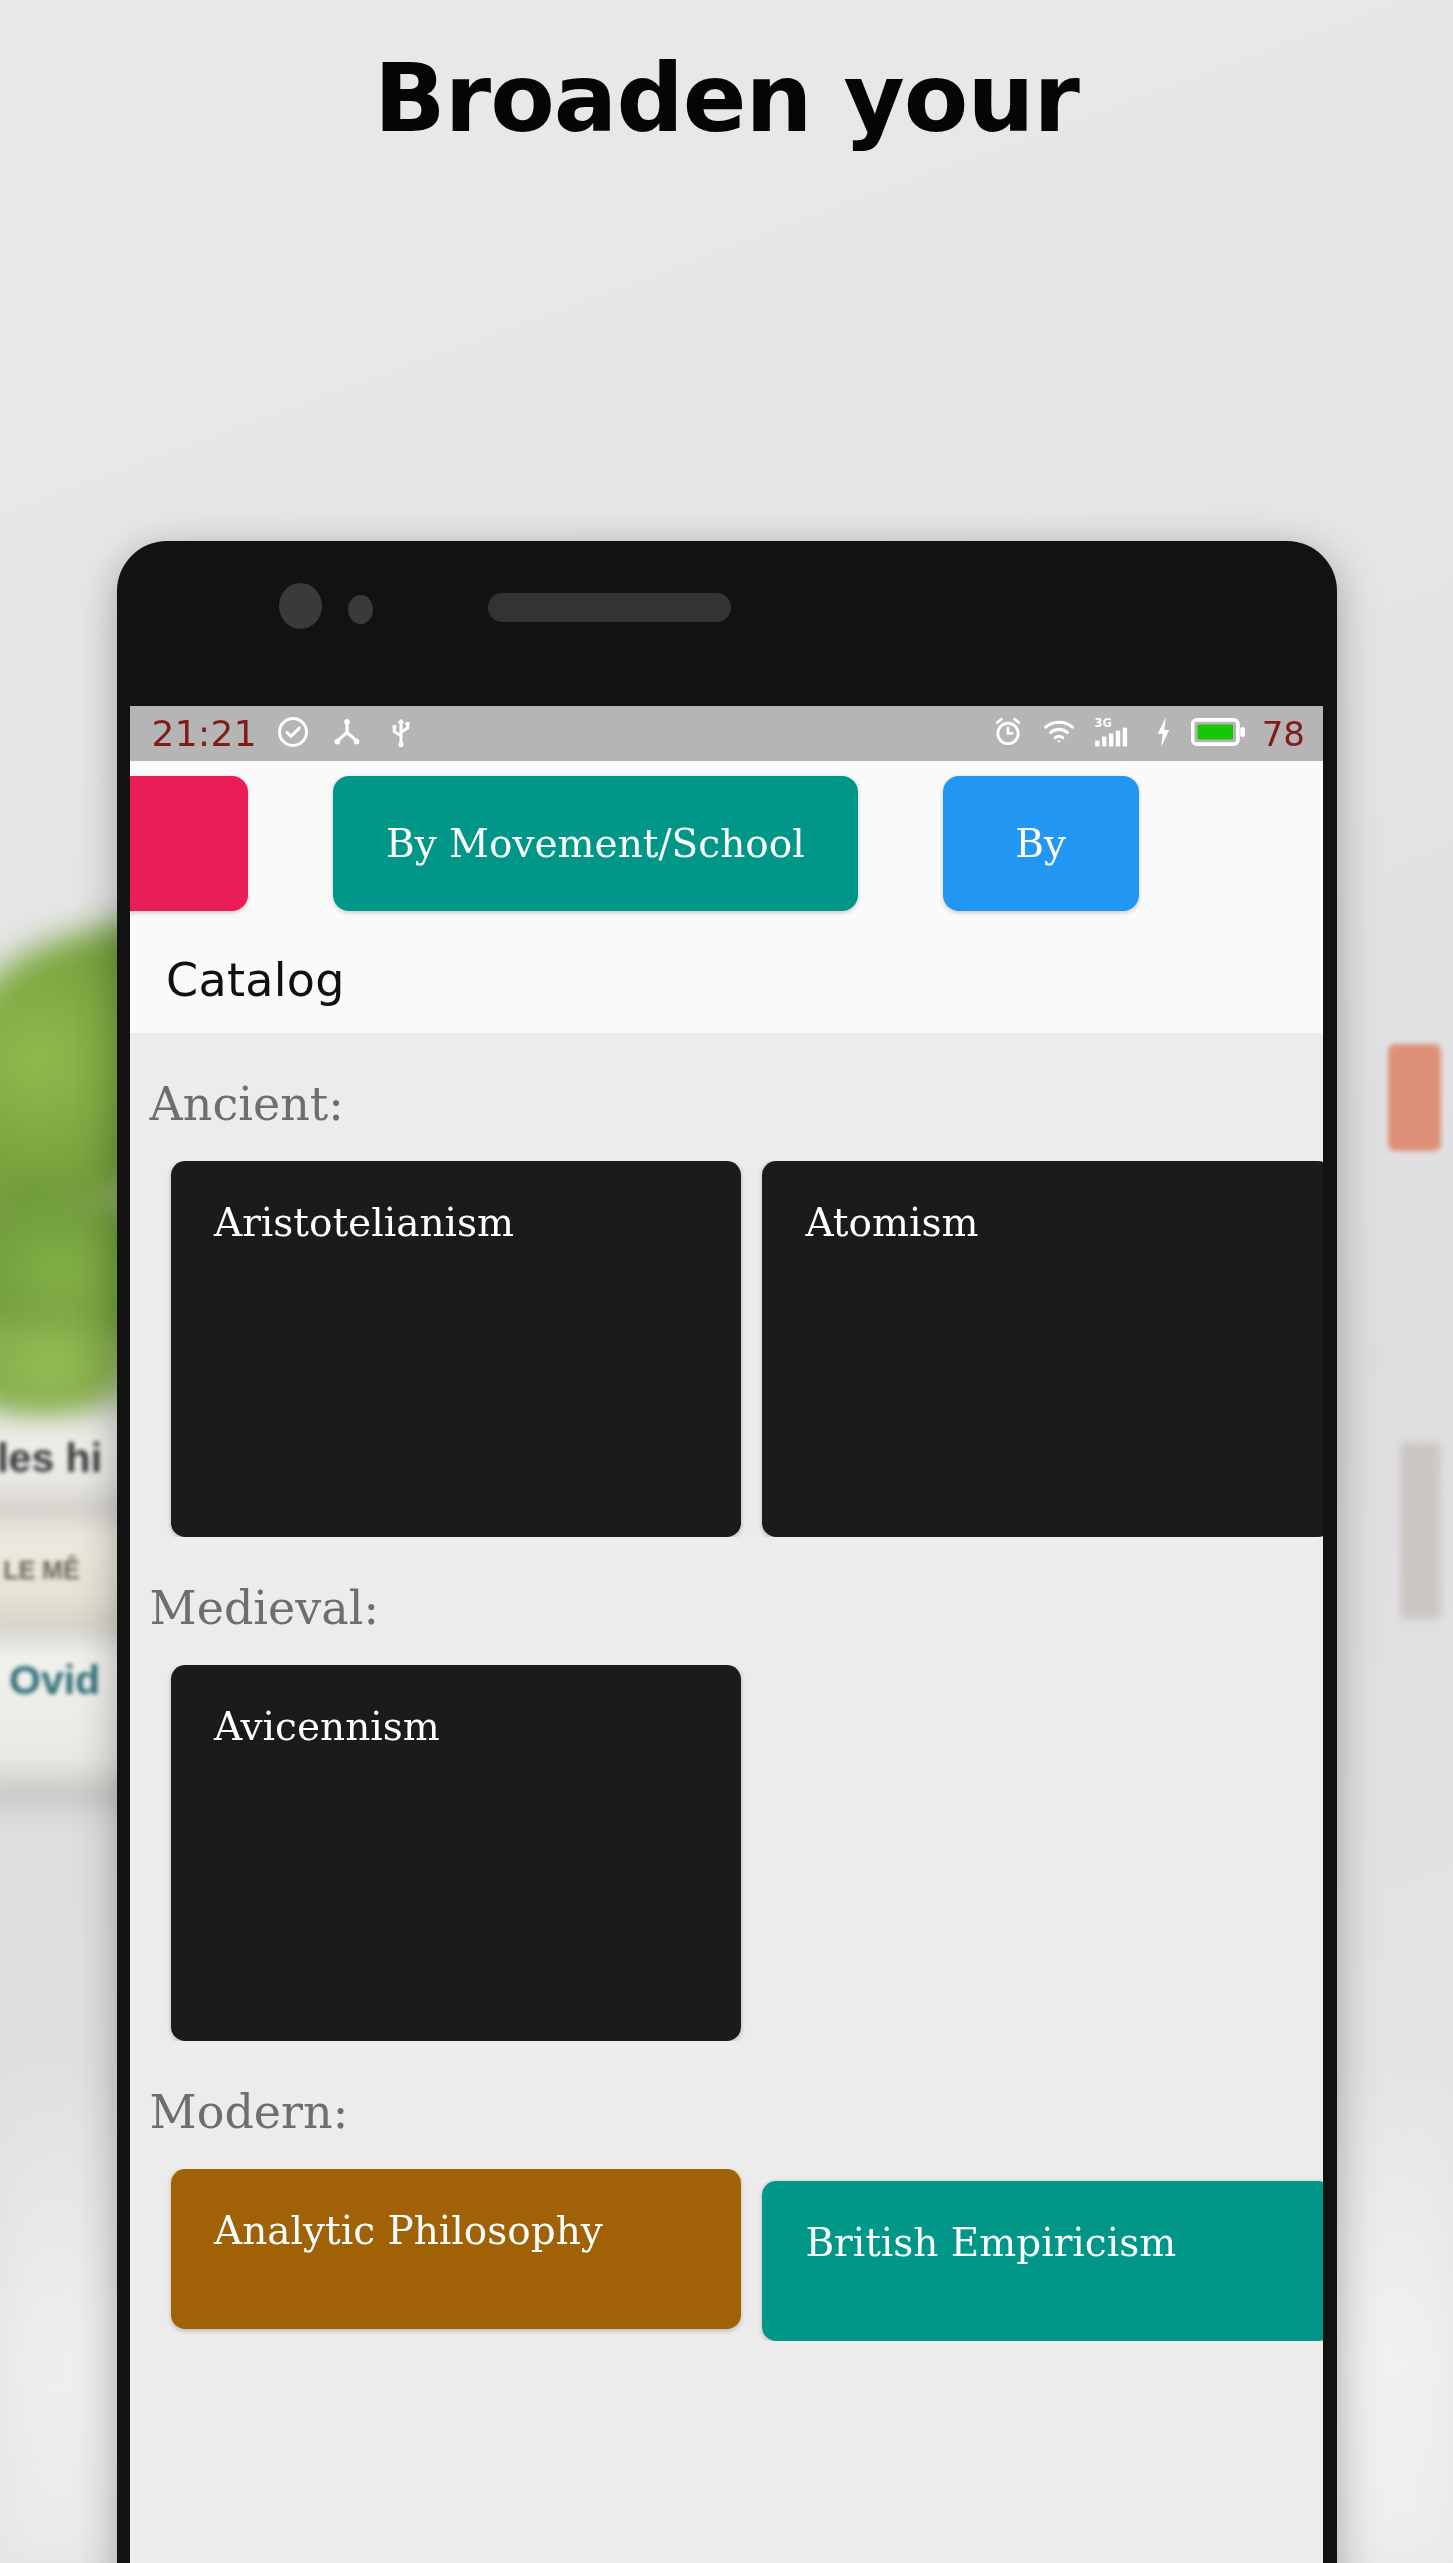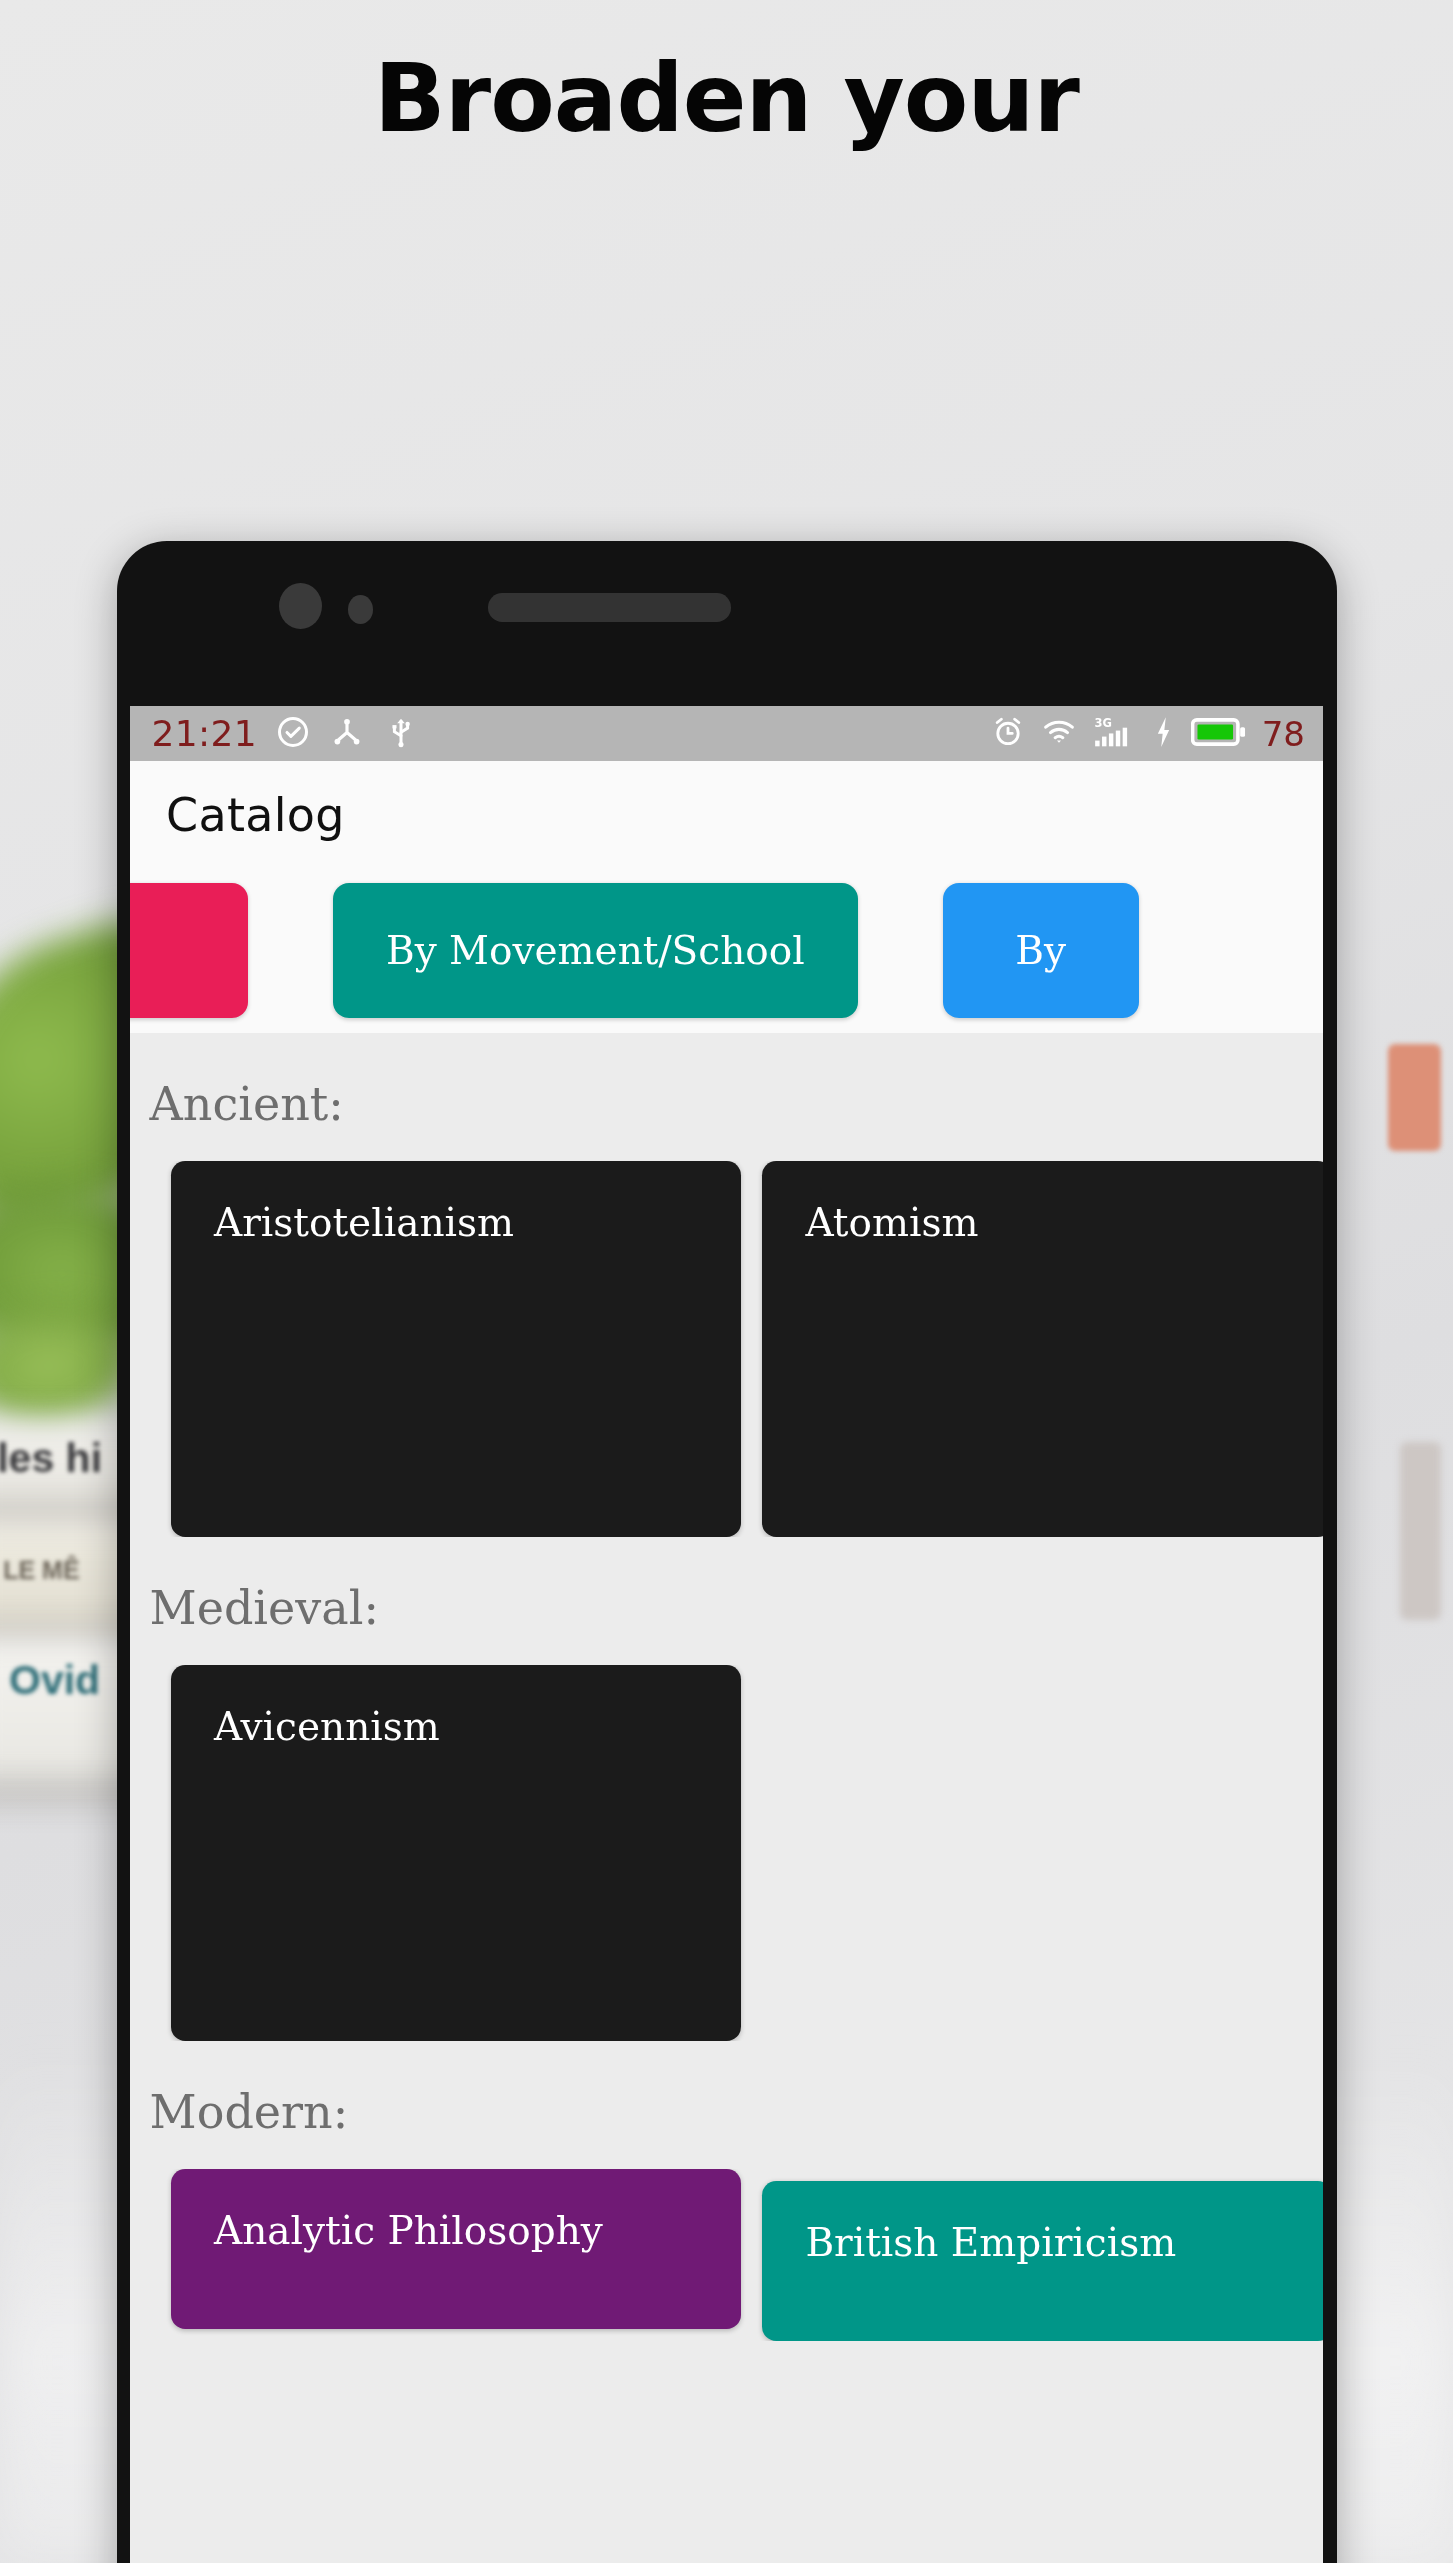--- a/index.html
+++ b/index.html
@@ -339,34 +339,34 @@
           <rect x="1" y="2.5" width="28" height="15" rx="2.6" fill="none" stroke="#fff" stroke-width="2.2"></rect>
           <rect x="30.4" y="7" width="3" height="6" rx="1" fill="#fff"></rect>
           <rect x="4" y="5.3" width="22" height="9.4" rx="0.8" fill="#15C707"></rect>
         </svg>
       </span>
 
       <span class="sb-batt-num">78</span>
     </div>
   </div>
 
-  <div id="appbar" style="background: rgb(250, 250, 250);">
-    <span class="title">Catalog</span>
-  </div>
-
   <div id="tabstrip" style="background: rgb(250, 250, 250);">
     <div class="tab tab-clip-left" style="background: rgb(233, 30, 87);">
       <span style="visibility:hidden">By Era</span>
     </div>
     <div class="tab tab-mid" style="background: rgb(0, 150, 136);">
       <span>By Movement/School</span>
     </div>
     <div class="tab tab-clip-right" style="background: rgb(33, 150, 243);">
       <span>By</span>
     </div>
+  </div>
+
+  <div id="appbar" style="background: rgb(250, 250, 250);">
+    <span class="title">Catalog</span>
   </div>
 
   <div id="content">
 
     <div class="section-head">Ancient:</div>
     <div class="card-row">
       <div class="card" style="background: rgb(27, 27, 27);">
         <span>Aristotelianism</span>
       </div>
       <div class="card" style="background: rgb(27, 27, 27);">
@@ -376,21 +376,21 @@
 
     <div class="section-head">Medieval:</div>
     <div class="card-row">
       <div class="card" style="background: rgb(27, 27, 27);">
         <span>Avicennism</span>
       </div>
     </div>
 
     <div class="section-head">Modern:</div>
     <div class="card-row">
-      <div class="card short" style="background: #701a75;">
+      <div class="card short" style="background: #a16207;">
         <span>Analytic Philosophy</span>
       </div>
       <div class="card short" style="background: rgb(0, 150, 136); margin-top: 12px;">
         <span>British Empiricism</span>
       </div>
     </div>
 
   </div>
 </div>
 

